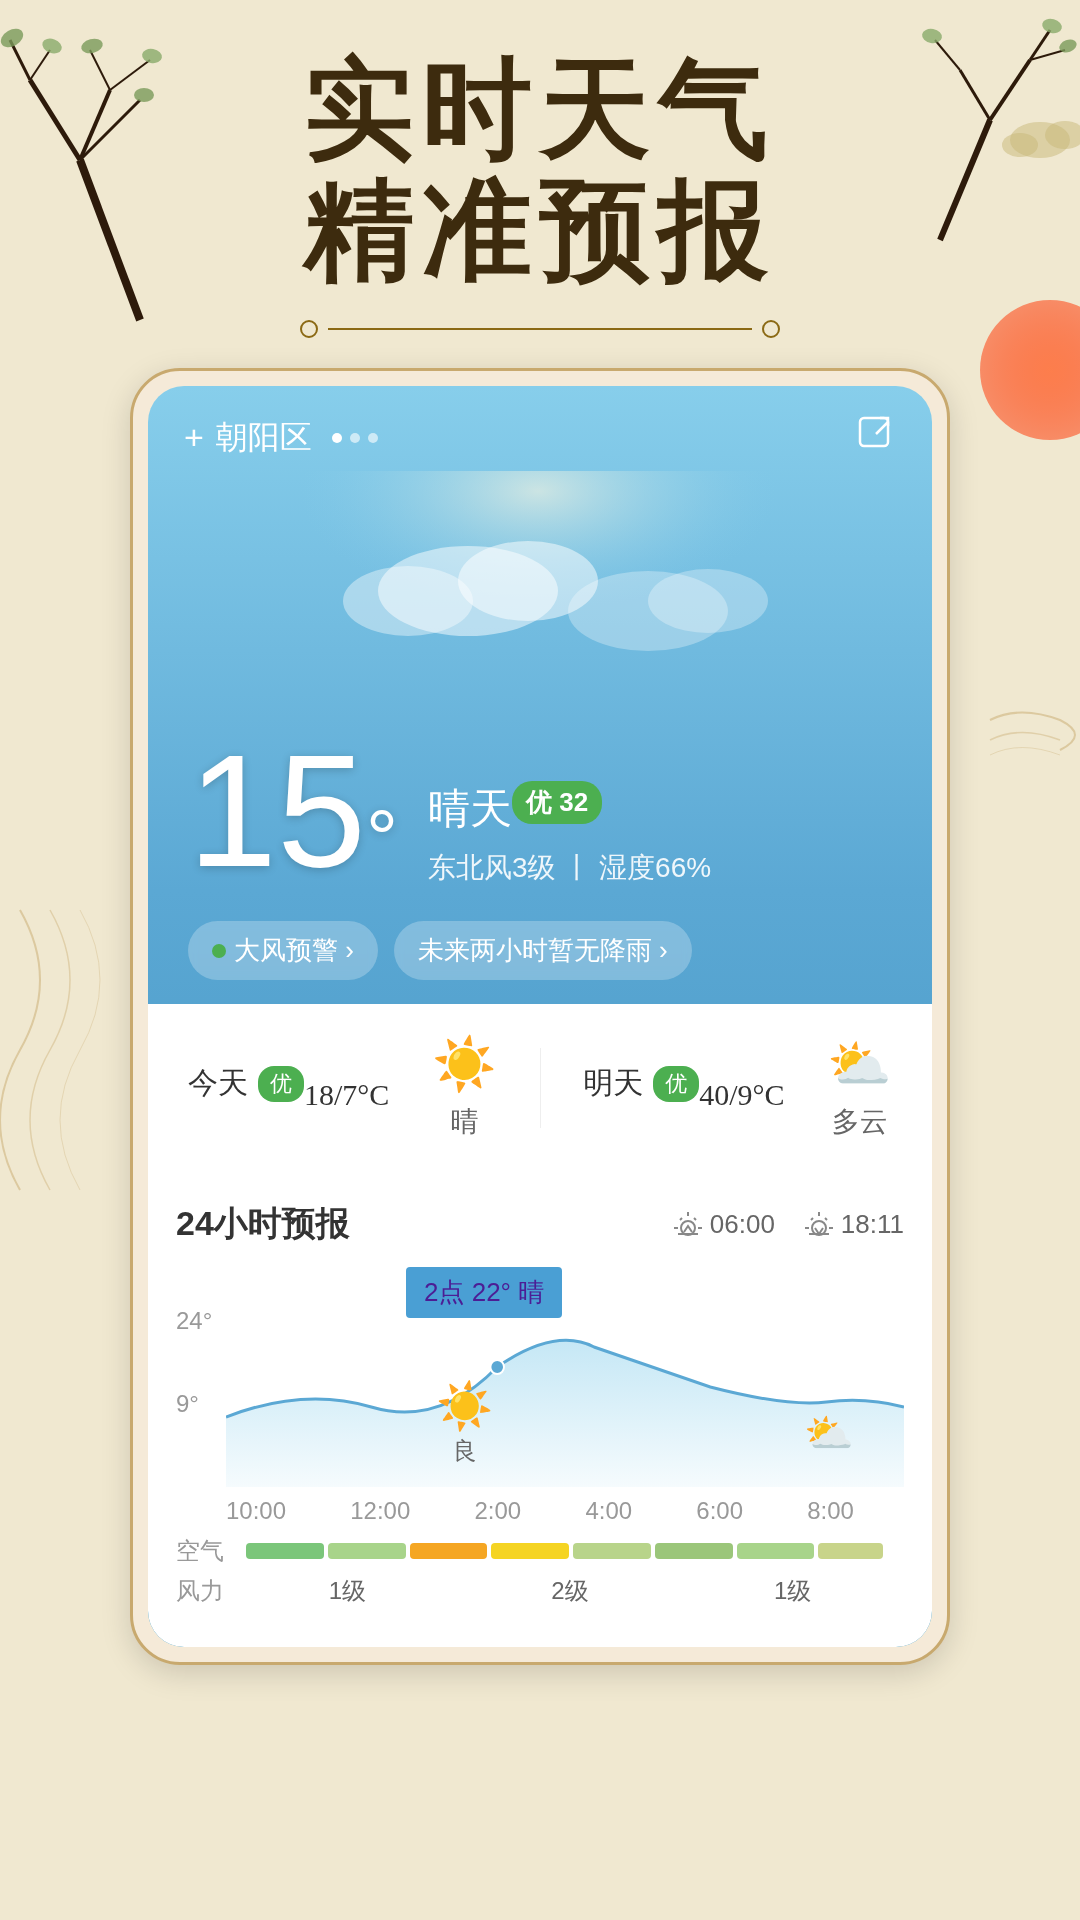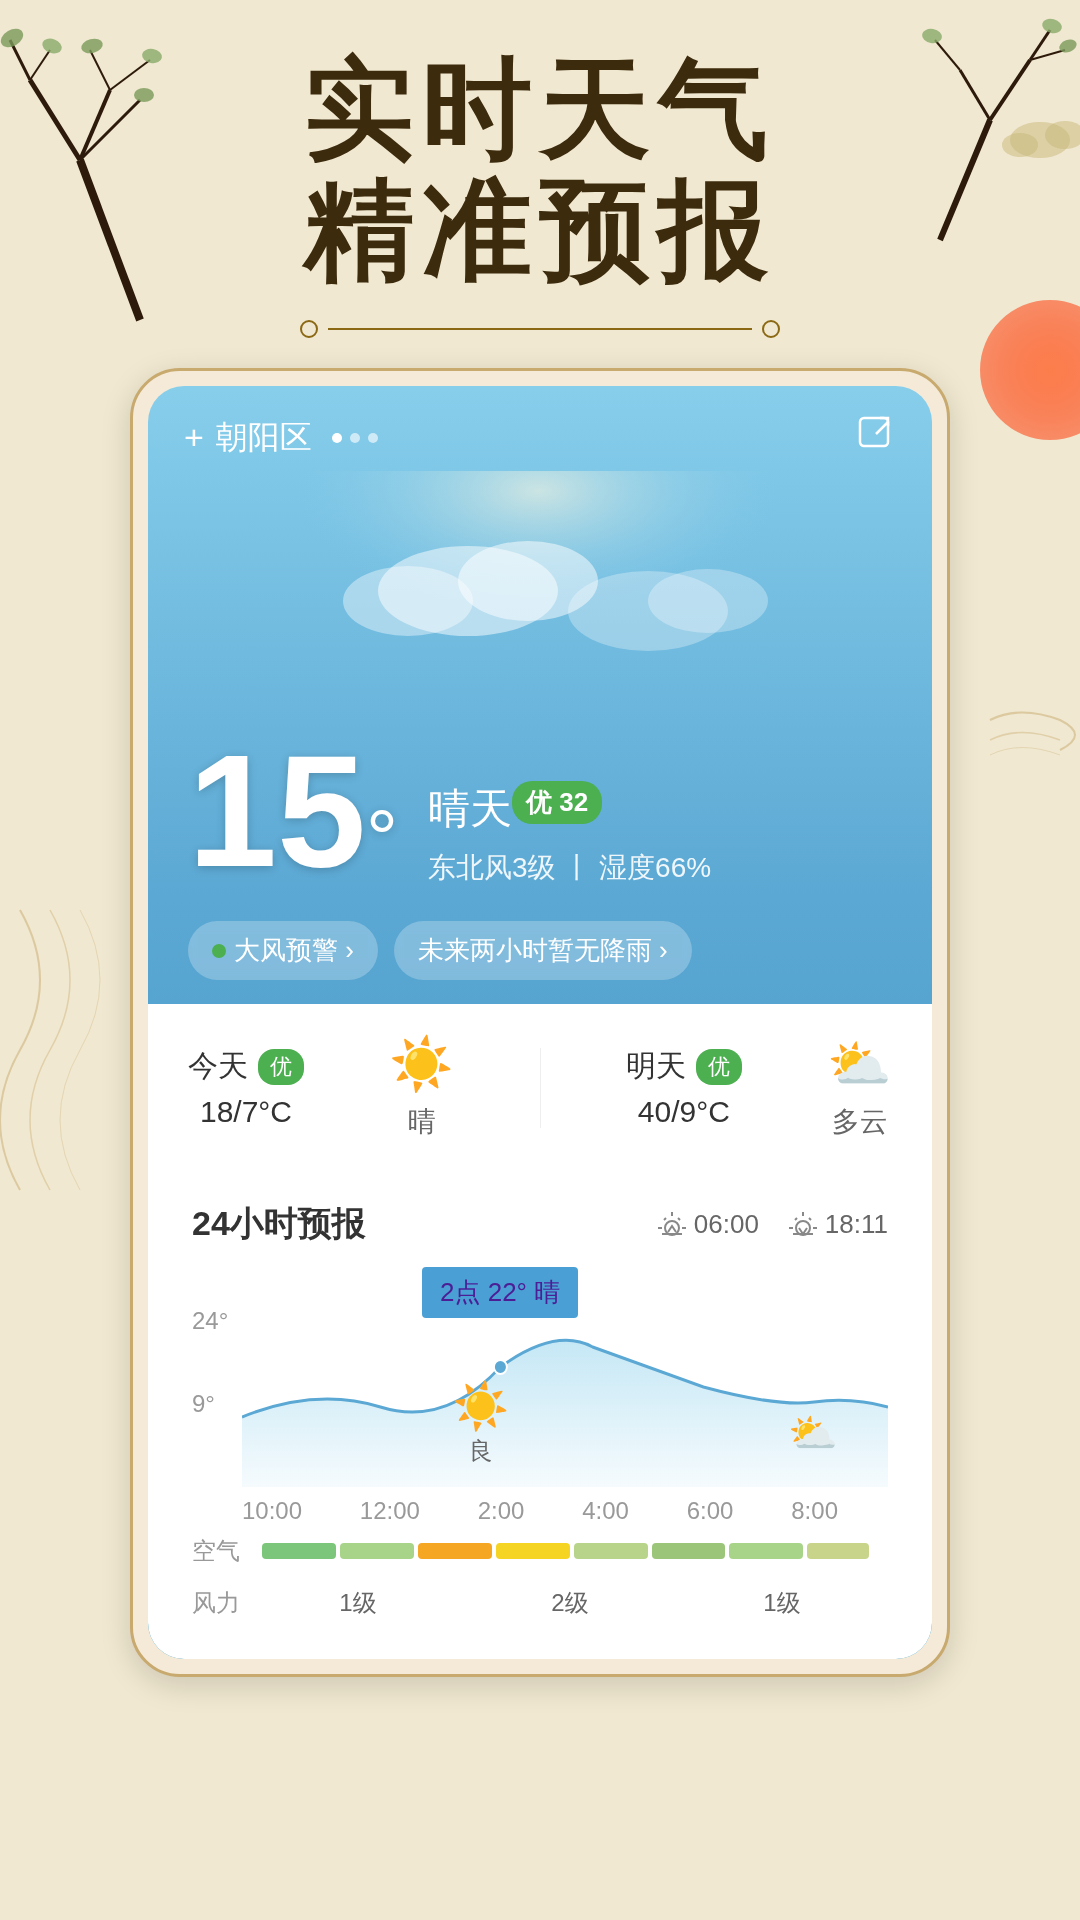--- a/index.html
+++ b/index.html
@@ -134,21 +134,21 @@
       padding: 0 40px 20px;
       color: white;
     }
     .temp-row {
       display: flex;
       align-items: flex-start;
       gap: 30px;
     }
     .big-temp {
       font-size: 160px;
-      font-weight: 700;
+      font-weight: 400;
       line-height: 1;
       color: white;
       text-shadow: 0 2px 10px rgba(0,0,0,0.2);
     }
     .degree-symbol {
       font-size: 80px;
       font-weight: 300;
       margin-top: 20px;
     }
     .weather-detail {
@@ -208,22 +208,23 @@
       margin: 0;
       padding: 30px 40px;
     }
     .daily-row {
       display: flex;
       align-items: center;
       justify-content: space-between;
     }
     .daily-item {
       display: flex;
-      flex-direction: column;
-      align-items: center;
+      flex-direction: row;
+      align-items: flex-end;
+      font-family: Liberation Serif, serif;
     }
     .daily-label-row {
       display: flex;
       align-items: center;
       gap: 10px;
       margin-bottom: 8px;
     }
     .daily-label {
       font-size: 30px;
       color: #333;
@@ -256,21 +257,21 @@
     }
     .daily-condition {
       font-size: 28px;
       color: #666;
     }
 
     
     .forecast-24h {
       background: white;
       border-radius: 0 0 36px 36px;
-      padding: 30px 44px 40px;
+      padding: 30px 28px 40px;
     }
     .forecast-header {
       display: flex;
       justify-content: space-between;
       align-items: center;
       margin-bottom: 20px;
     }
     .forecast-title {
       font-size: 34px;
       color: #333;
@@ -360,21 +361,21 @@
     }
     .aq-segment {
       height: 16px;
       border-radius: 4px;
     }
 
     
     .wind-row {
       display: flex;
       align-items: center;
-      margin-top: 20px;
+      margin-top: 8px;
     }
     .wind-label {
       font-size: 24px;
       color: #999;
       width: 60px;
     }
     .wind-levels {
       flex: 1;
       display: flex;
       justify-content: space-around;

